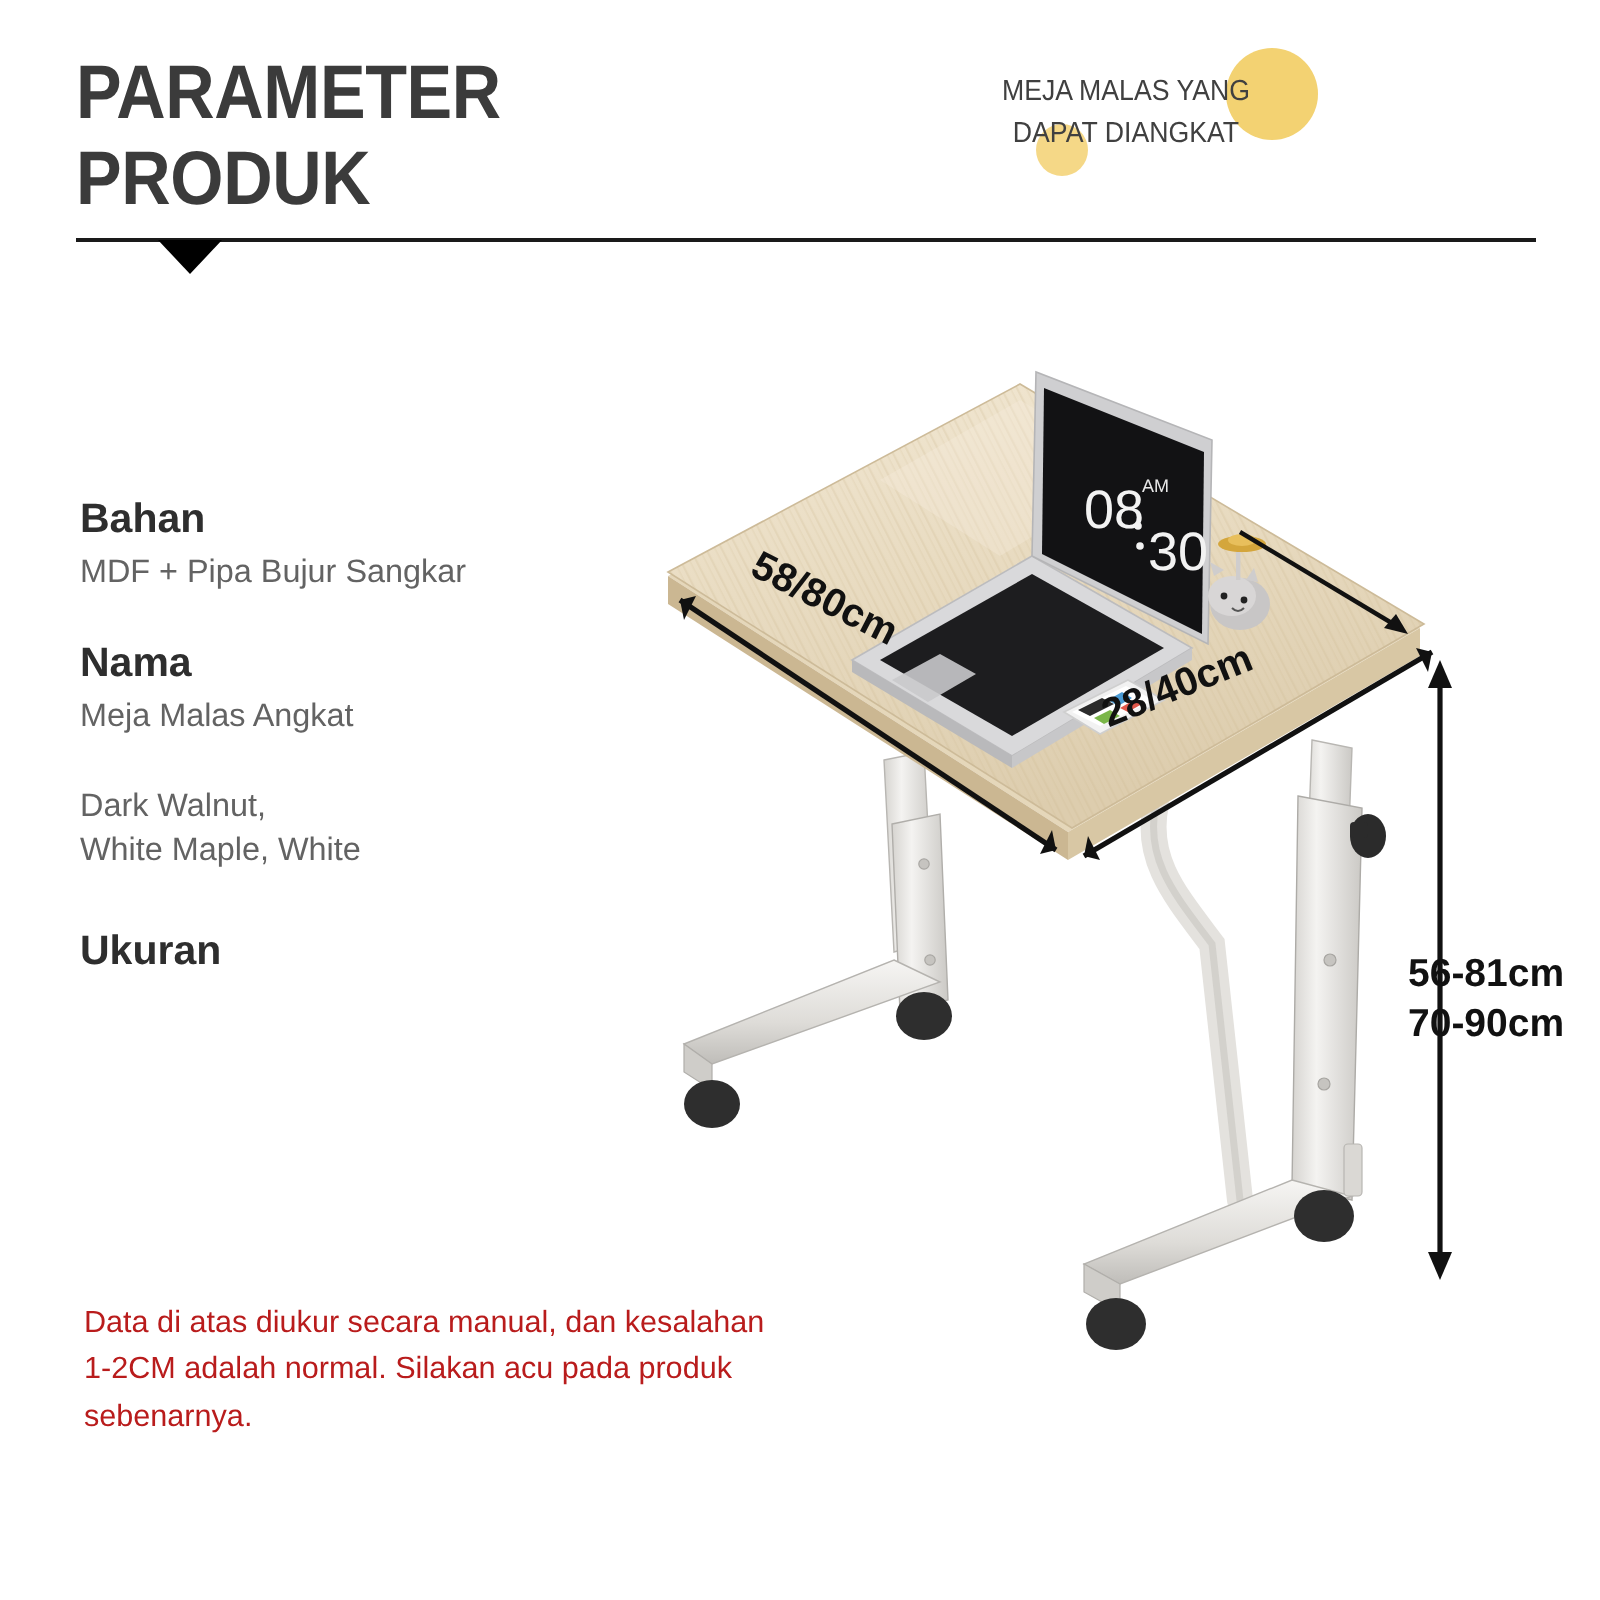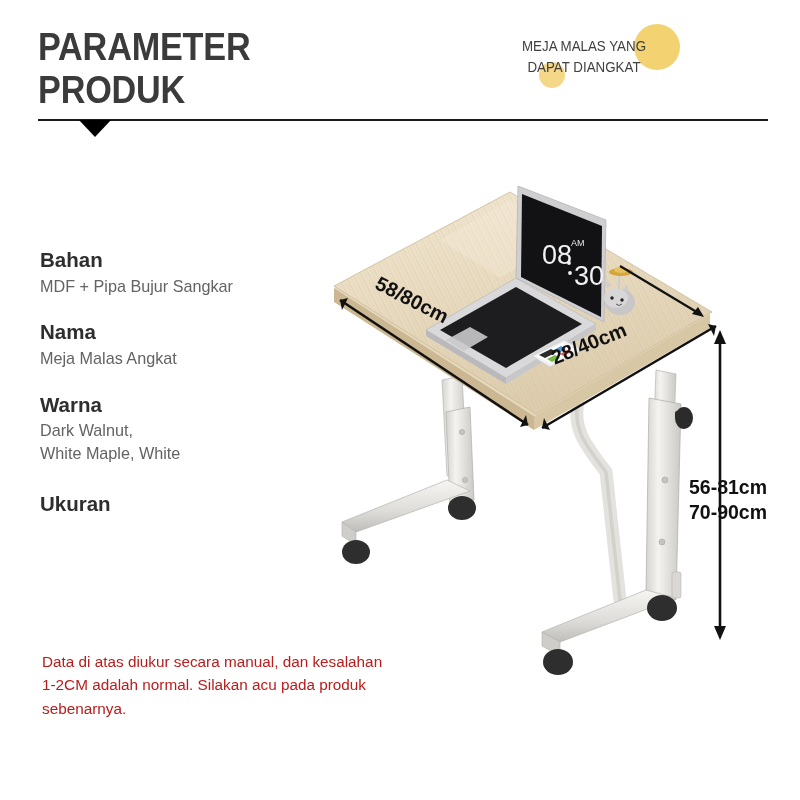--- a/index.html
+++ b/index.html
@@ -17,21 +17,21 @@
 
   #page-title {
     position:absolute; left:38px; top:26px;
     font-size:38px; font-weight:bold; line-height:1.13;
     color:#3b3b3b; letter-spacing:-0.2px;
     transform:scaleX(0.90); transform-origin:left top;
     white-space:pre-line;
   }
 
   #tagline-wrap {
-    position:absolute; right:16px; top:30px;
+    position:absolute; right:37px; top:30px;
     width:200px; height:66px;
   }
   #circle-large {
     position:absolute; right:4px; top:-6px;
     width:46px; height:46px; border-radius:50%;
     background:#f3d272;
   }
   #circle-small {
     position:absolute; left:55px; top:32px;
     width:26px; height:26px; border-radius:50%;
@@ -88,21 +88,21 @@
   }
   #dim-width {
     font-size:20px; left:62px; top:92px;
     transform:rotate(27deg); transform-origin:left top;
   }
   #dim-depth {
     font-size:20px; left:228px; top:168px;
     transform:rotate(-22deg); transform-origin:left top;
   }
   #dim-height {
-    font-size:19.5px; left:369px; top:295px;
+    font-size:19.5px; left:384px; top:295px;
     line-height:1.26; text-align:left; white-space:pre-line;
   }
 </style>
 </head>
 <body>
 
 <div id="header">
 
   <div id="page-title">PARAMETER
 PRODUK</div>
@@ -124,21 +124,20 @@
     <div class="spec-label">Bahan</div>
     <div class="spec-value">MDF + Pipa Bujur Sangkar</div>
   </div>
 
   <div class="spec-block">
     <div class="spec-label">Nama</div>
     <div class="spec-value">Meja Malas Angkat</div>
   </div>
 
   <div class="spec-block" id="spec-block-warna">
-    <div class="spec-label">Warna</div>
     <div class="spec-value">Dark Walnut,
 White Maple, White</div>
   </div>
 
   <div class="spec-block" id="spec-block-ukuran">
     <div class="spec-label">Ukuran</div>
   </div>
 </div>
 
 <div id="disclaimer">Data di atas diukur secara manual, dan kesalahan 1-2CM adalah normal. Silakan acu pada produk sebenarnya.</div>

